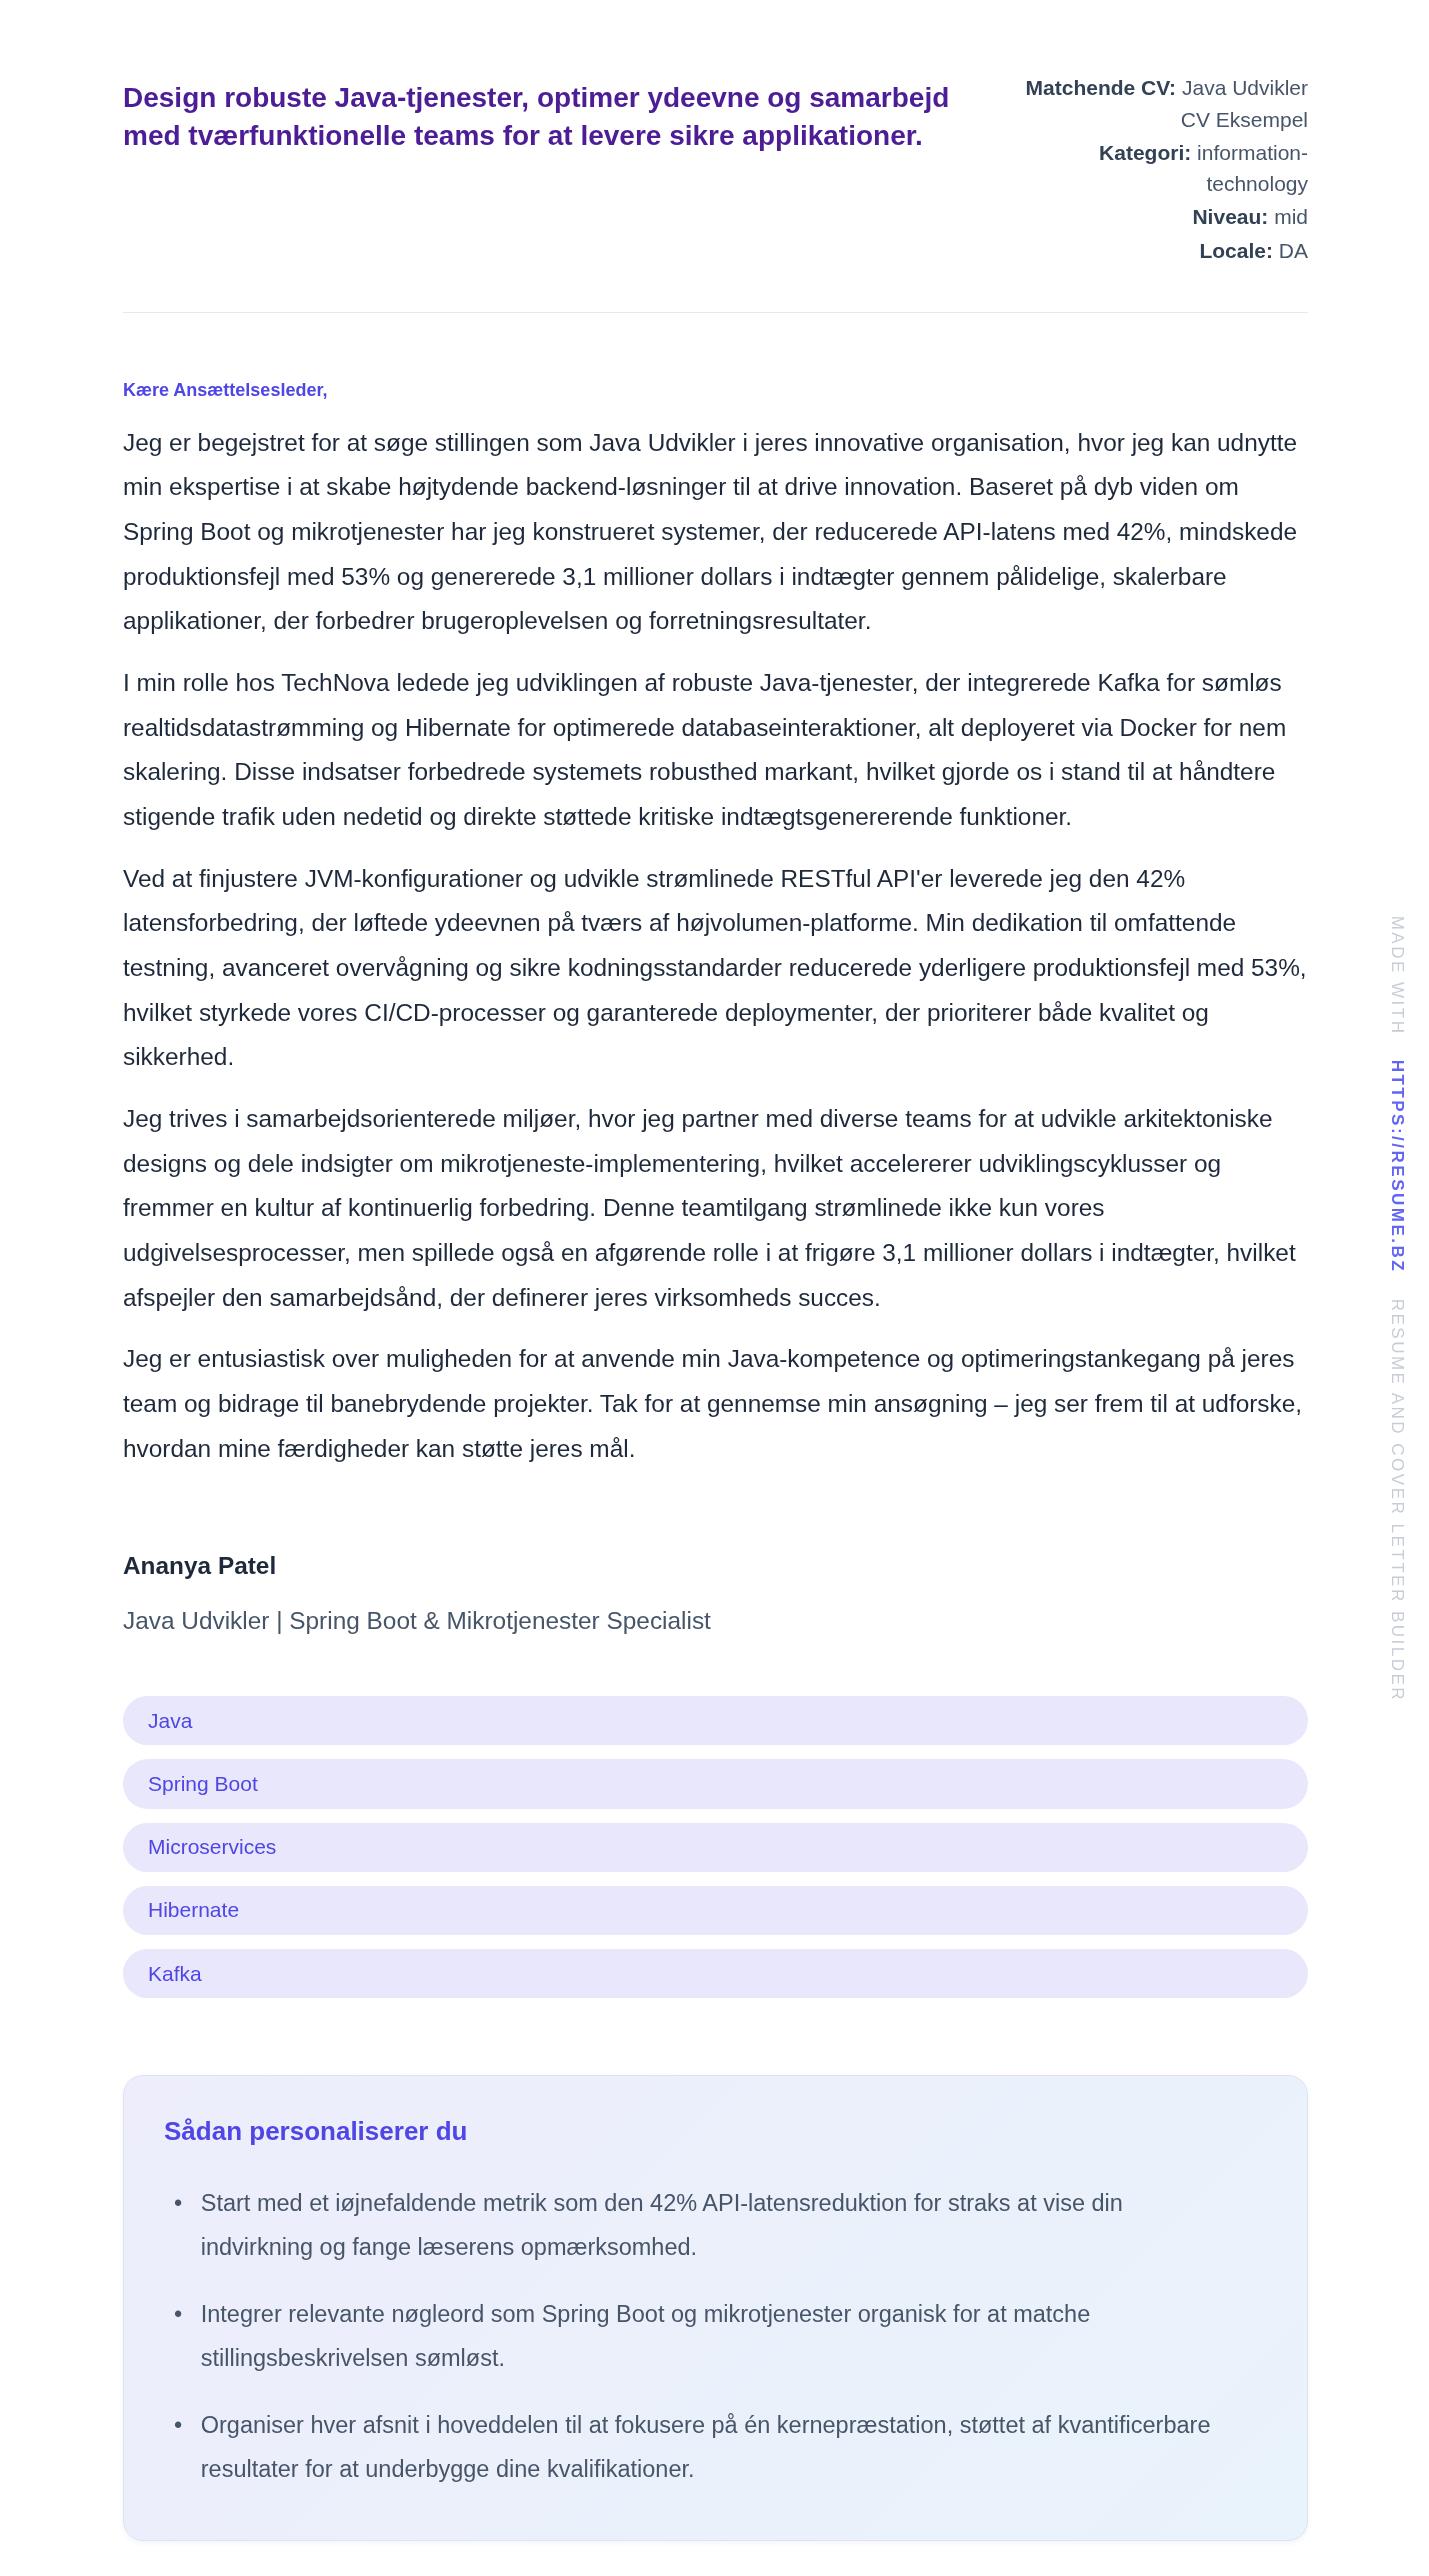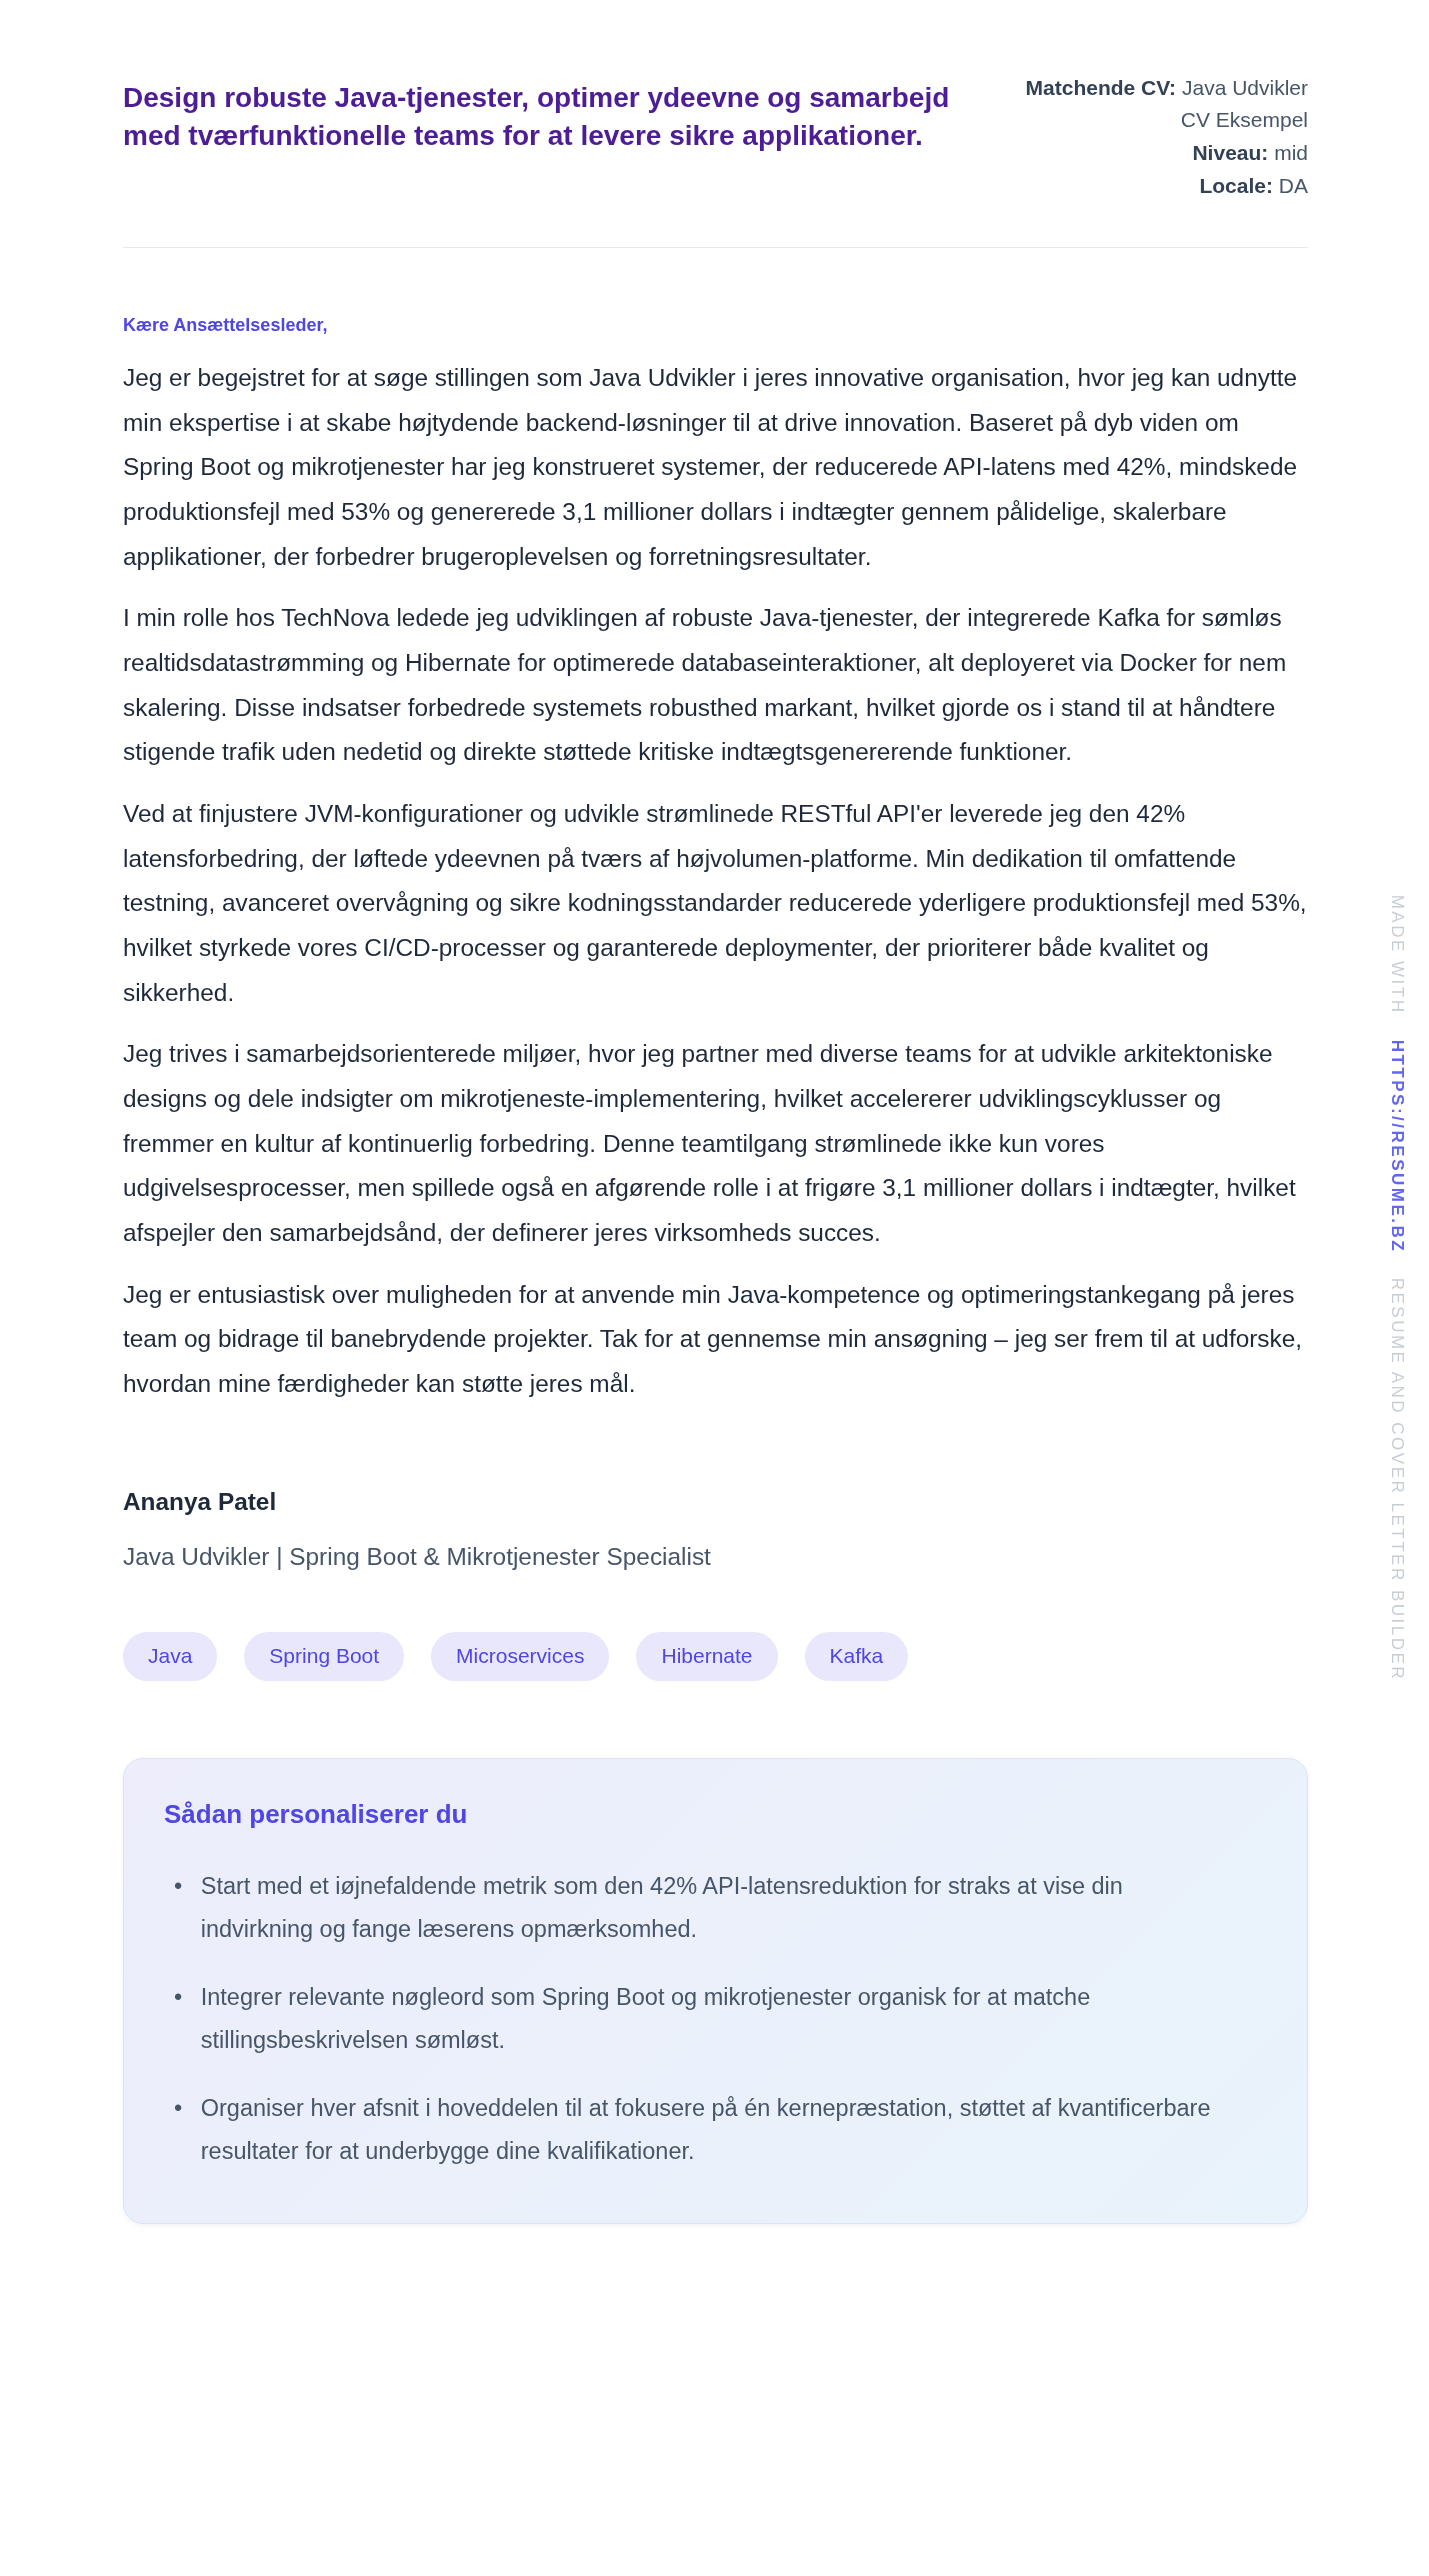--- a/index.html
+++ b/index.html
@@ -74,21 +74,21 @@
     line-height:1.83;
     color:#1e293b;
     max-width:1184px;
   }
 
   .signature { margin-top:81px; }
   .signature-name { font-size:24.4px; font-weight:700; color:#1e293b; }
   .signature-role { margin-top:27px; font-size:24.4px; color:#475569; }
 
   
-  .tags { margin-top:61px; display:flex; gap:27px; flex-wrap:wrap; }
+  .tags { margin-top:61px; display:flex; gap:14px; flex-wrap:wrap;flex-direction:column; }
   .tag-pill {
     display:inline-block;
     background:#e8e7fb;
     color:#4f46e5;
     font-size:21px;
     font-weight:500;
     padding:12.6px 25px;
     border-radius:8406px;
     cursor:pointer;
   }
@@ -155,20 +155,24 @@
   <div class="container">
 
     <header class="header">
       <div class="header-left">
         <p class="page-subtitle">Design robuste Java-tjenester, optimer ydeevne og samarbejd med tværfunktionelle teams for at levere sikre applikationer.</p>
       </div>
       <aside class="meta-block">
         <div class="meta-row">
           <span class="meta-label">Matchende CV:</span>
           <span class="meta-value">Java Udvikler CV Eksempel</span>
+        </div>
+        <div class="meta-row">
+          <span class="meta-label">Kategori:</span>
+          <span class="meta-value">information-technology</span>
         </div>
         <div class="meta-row">
           <span class="meta-label">Niveau:</span>
           <span class="meta-value">mid</span>
         </div>
         <div class="meta-row">
           <span class="meta-label">Locale:</span>
           <span class="meta-value">DA</span>
         </div>
       </aside>

